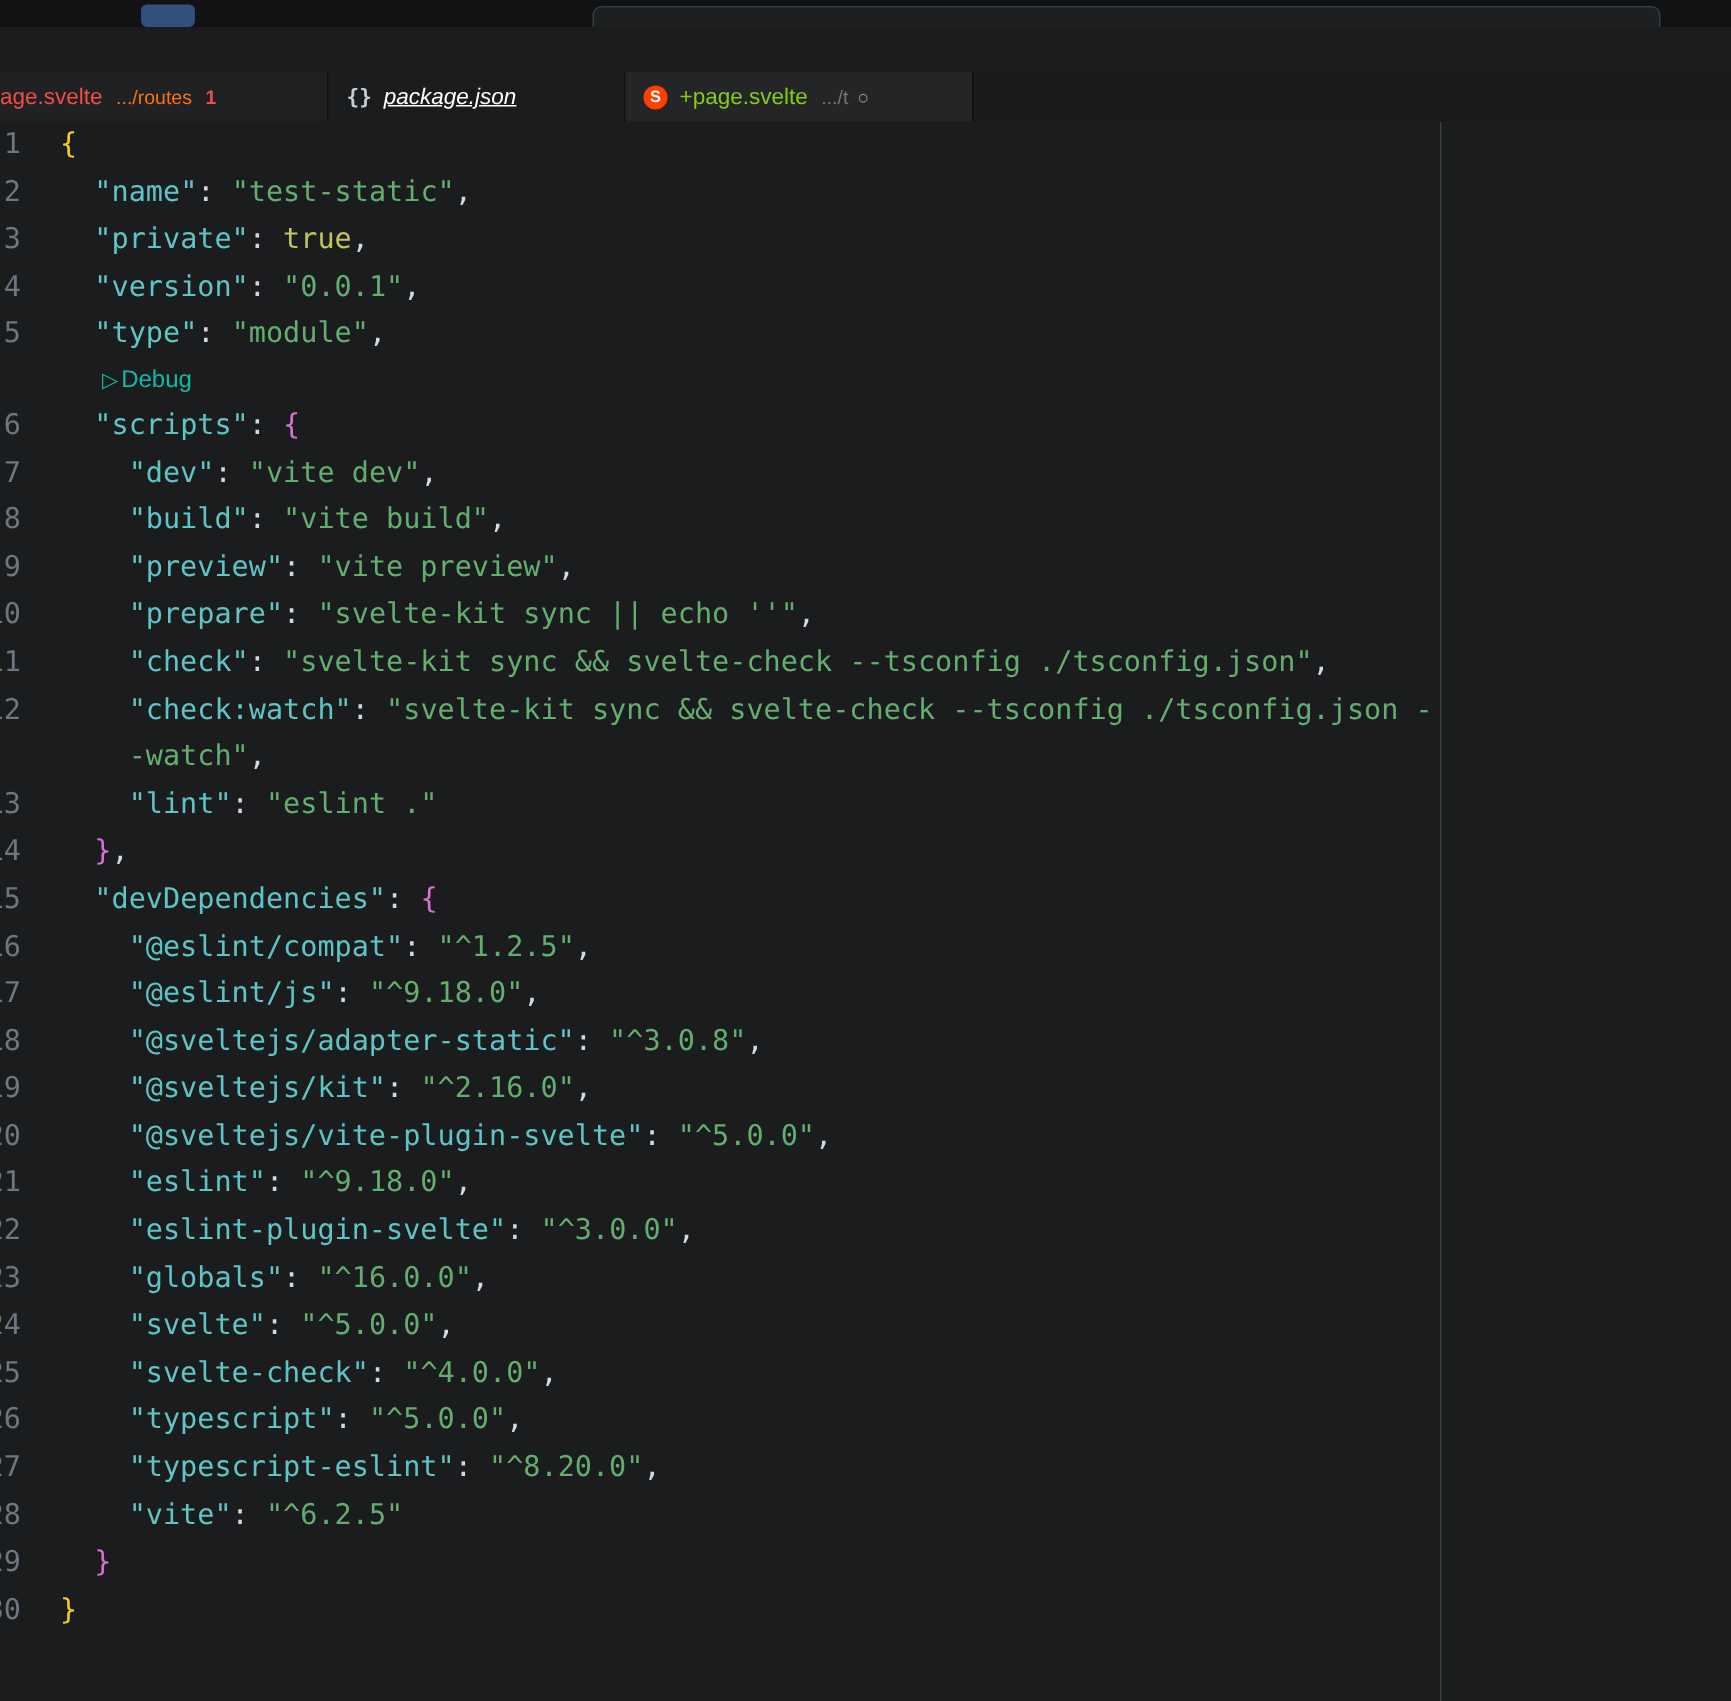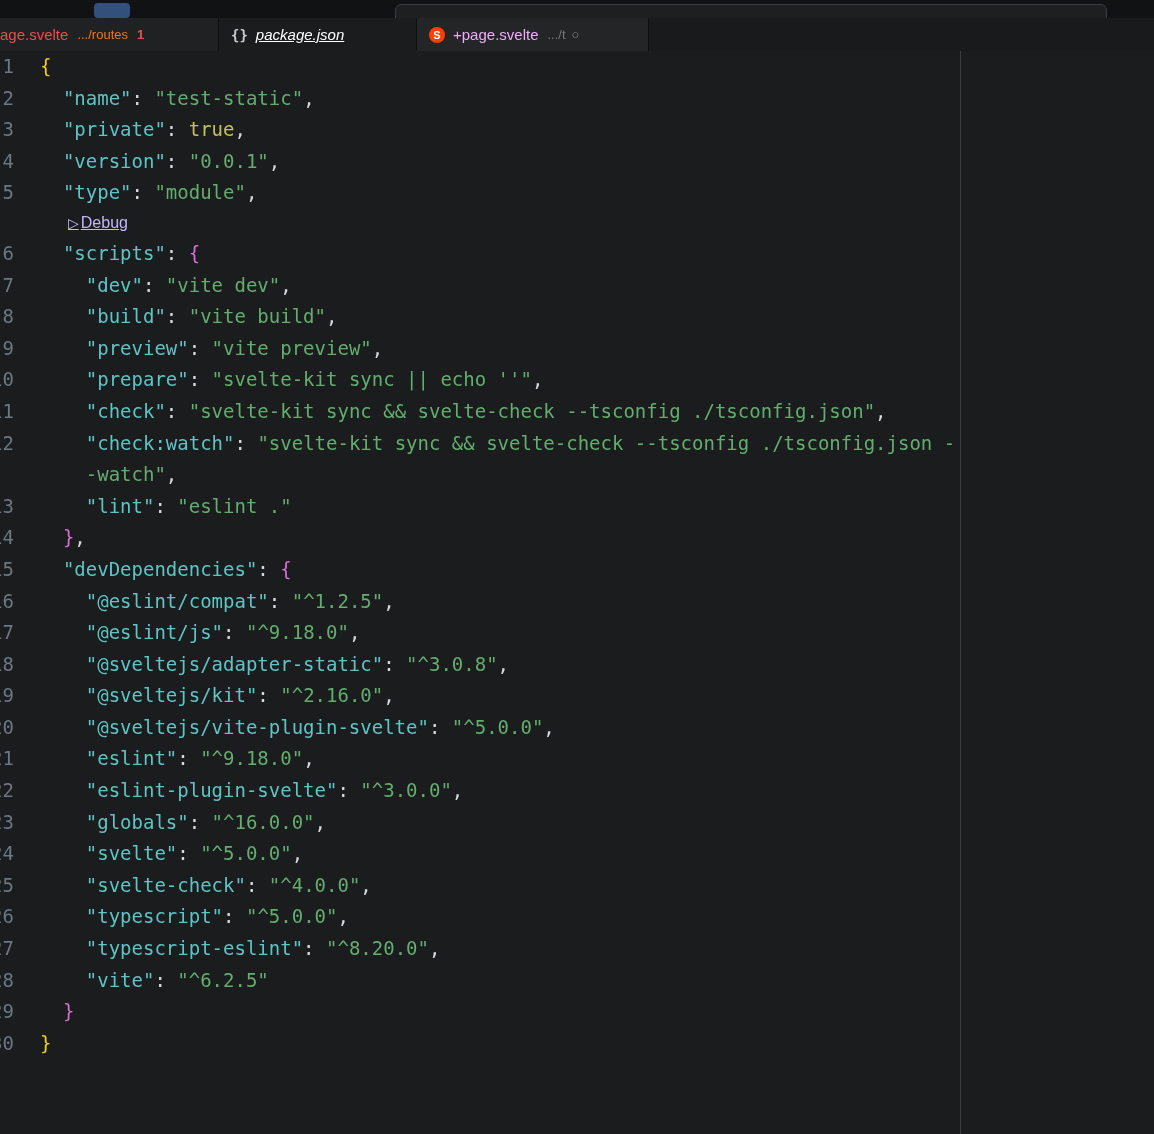--- a/index.html
+++ b/index.html
@@ -7,49 +7,49 @@
   body { font-family:"Liberation Sans", sans-serif; }
 
   
   .titlebar { position:relative; height:18px; background:#101213; overflow:hidden; }
   .command-center { position:absolute; left:395px; top:4px; width:712px; height:26px;
     background:#1d1f20; border:1px solid #393d3f; border-radius:6px; }
   .titlebar-blob { position:absolute; left:94px; top:3px; width:36px; height:15px;
     border-radius:4px; background:#3a5c90; opacity:.85; }
 
   
-  .tabbar { height:33px; background:#181a1b; display:flex; align-items:stretch; }
+  .tabbar { height:33px; background:#181a1b; display:flex; align-items:stretch;margin-top:30px; }
   .tab { display:flex; align-items:center; font-size:15px; border-right:1px solid #0e0f10;
     white-space:nowrap; overflow:hidden; cursor:pointer; }
   .tab-error { width:219px; background:#1f2122; padding-left:0; }
   .tab-error .t-label { color:#f14c4c; }
   .tab-error .t-desc { color:#f97316; margin-left:9px; font-size:13px; }
   .tab-error .t-badge { color:#f14c4c; margin-left:9px; font-size:13px; font-weight:700; }
   .tab-active { width:198px; background:#1a1c1d; padding:0 12px; }
   .tab-active .t-label { color:#ffffff; font-style:italic; margin-left:8px;text-decoration:underline; }
   .json-icon { color:#c8ccd0; font-family:"DejaVu Sans Mono", monospace; font-size:14px; font-weight:700; }
   .tab-inactive { width:232px; background:#232526; padding:0 12px; }
-  .tab-inactive .t-label { color:#f0abfc; margin-left:8px; }
+  .tab-inactive .t-label { color:#84cc16; margin-left:8px; }
   .tab-inactive .t-desc { color:#767676; margin-left:9px; font-size:13px; }
   .svelte-icon { width:16px; height:16px; border-radius:50%; background:#ff3e00; color:#fff;
     font-size:11px; font-weight:700; display:inline-flex; align-items:center; justify-content:center; flex:0 0 16px; }
   .mod-dot { color:#9d9d9d; margin-left:6px; font-size:13px; }
 
   
   .editor { position:relative; height:1083px; background:#1a1c1d; overflow:hidden; }
   .ruler { position:absolute; left:960px; top:0; bottom:0; width:1px; background:#3a3d3f; }
   .code { position:relative; }
   .row { height:31.6px; display:flex; align-items:center;
     font-family:"DejaVu Sans Mono", monospace; font-size:19px; line-height:31.6px; white-space:pre; }
   .gutter { flex:0 0 14px; overflow:hidden; display:flex; justify-content:flex-end;
     color:#6e7681; font-size:19px; }
   .content { margin-left:26px; }
   .row.codelens { height:29px; }
   .codelens-link { margin-left:68px; font-family:"Liberation Sans", sans-serif;
-    font-size:16px; color:#c4b5fd; cursor:pointer;text-decoration:underline; }
+    font-size:16px; color:#14b8a6; cursor:pointer; }
   .codelens-link .cl-icon { margin-right:2px; font-size:14px; }
 
   .tk-p { color:#d5d8dc; }
   .tk-k { color:#5fc4c6; }
   .tk-s { color:#63ad6e; }
   .tk-b { color:#c2c25e; }
   .tk-y { color:#f3cf1f; }
   .tk-m { color:#da70d6; }
 </style>
 </head>

